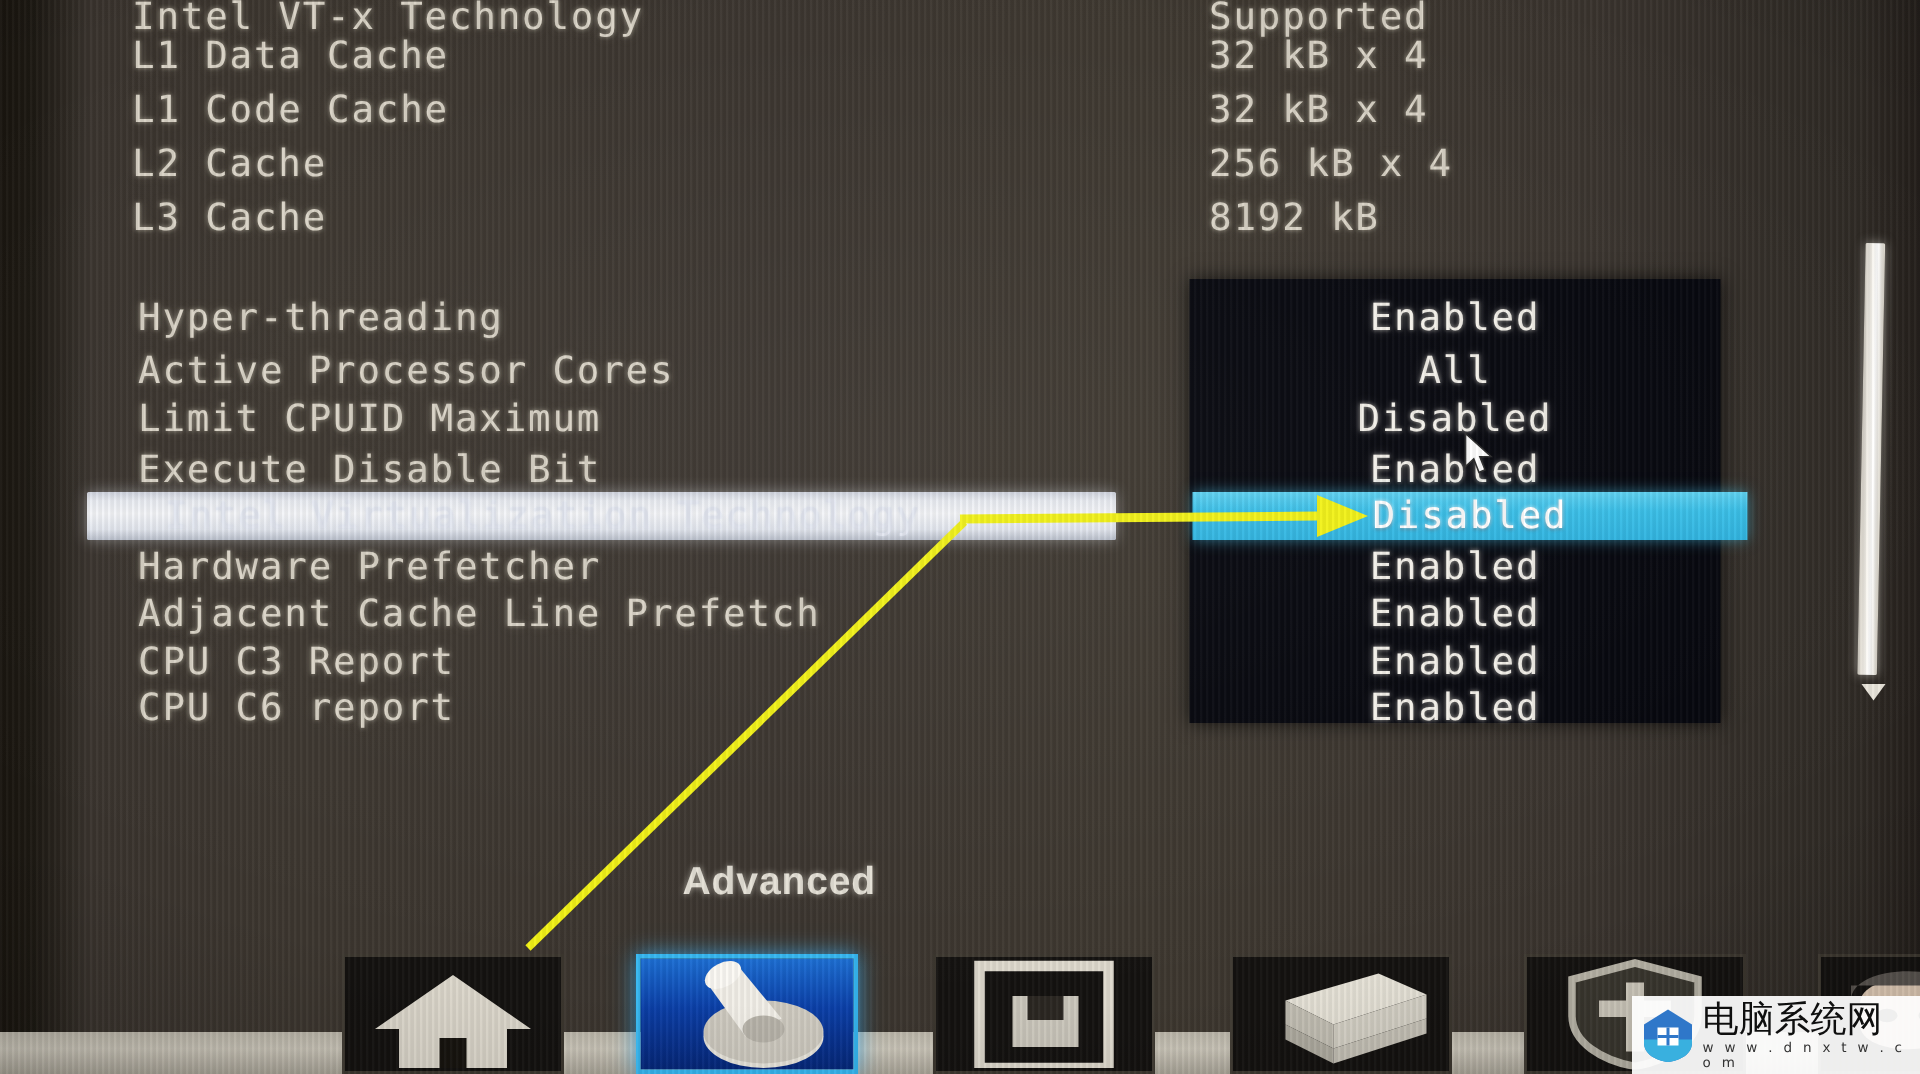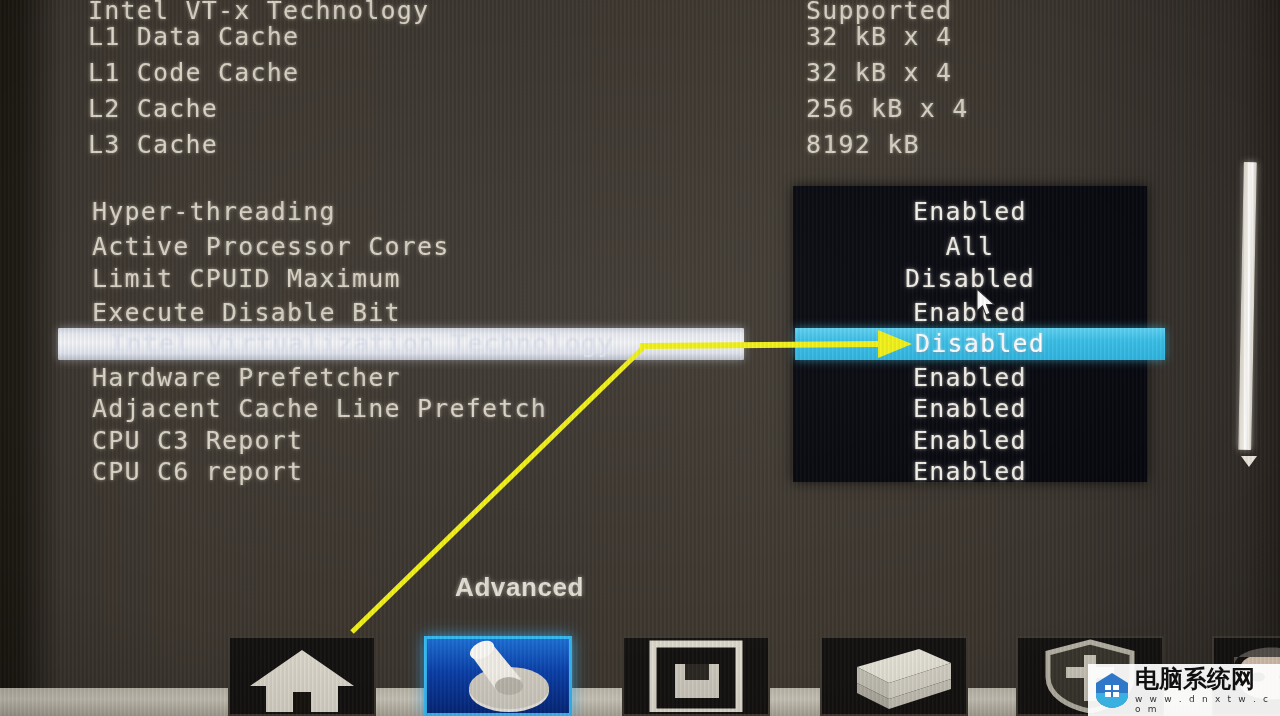--- a/index.html
+++ b/index.html
@@ -232,21 +232,21 @@
     z-index: 40;
     background: rgba(255,255,255,0.93);
     display: flex;
     align-items: center;
     padding-left: 4px;
   }
   #wm-logo { width: 40px; height: 40px; flex: 0 0 40px; }
   #wm-texts { display: flex; flex-direction: column; justify-content: center; margin-left: 3px; }
   #wm-title {
     font-family: "DejaVu Sans", sans-serif;
-    font-weight: bold;
+    font-weight: normal;
     font-size: 24px;
     color: #0f0f0f;
     line-height: 1.0;
     letter-spacing: 0px;
   }
   #wm-url {
     font-family: "DejaVu Sans", sans-serif;
     font-size: 9px;
     color: #333;
     letter-spacing: 2.2px;

